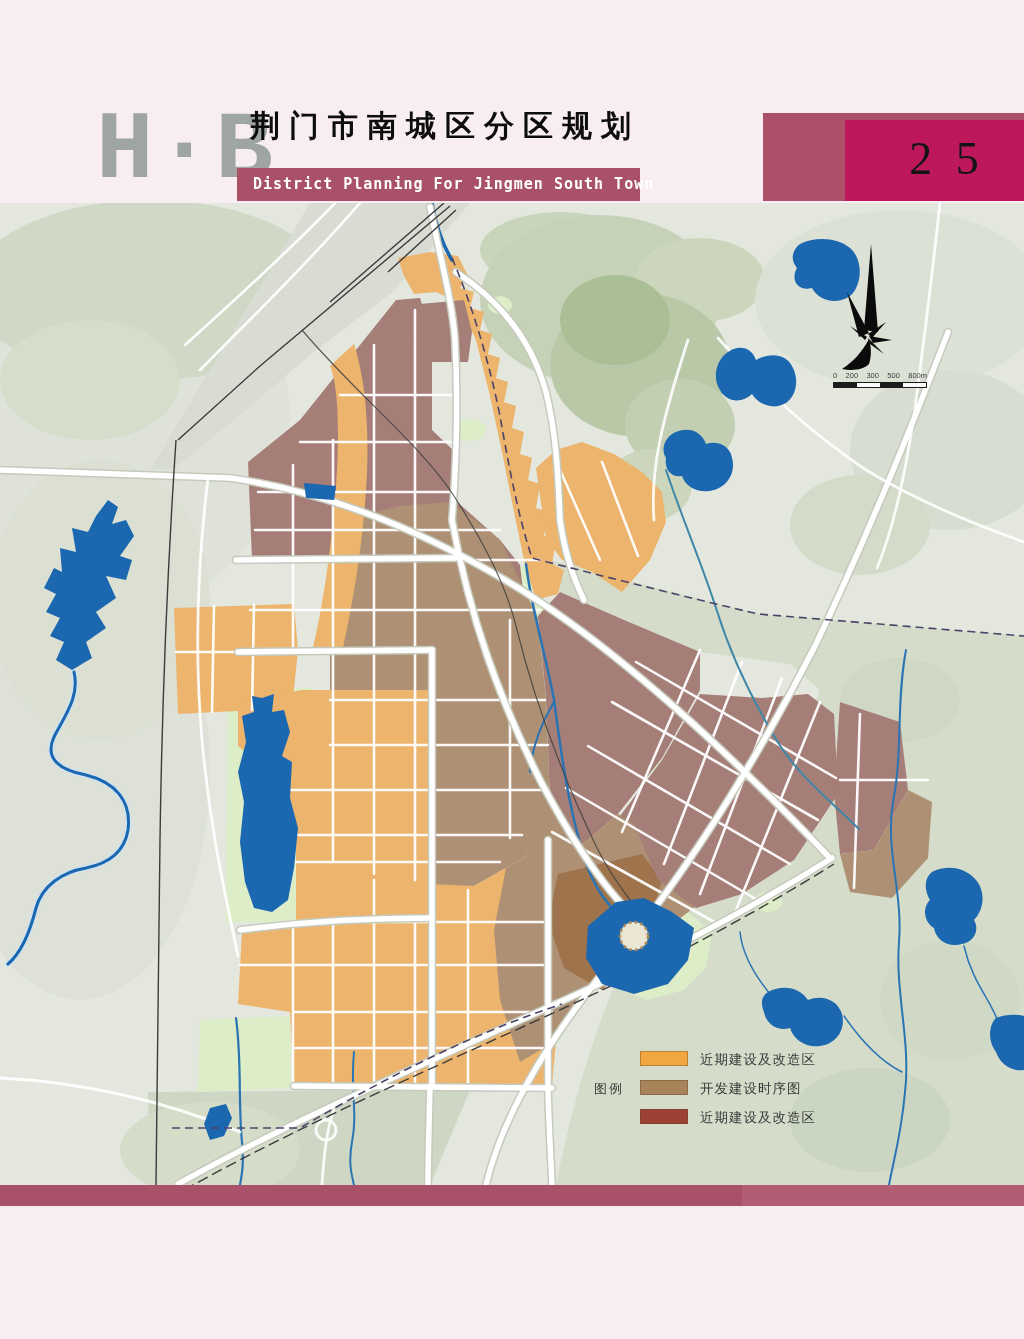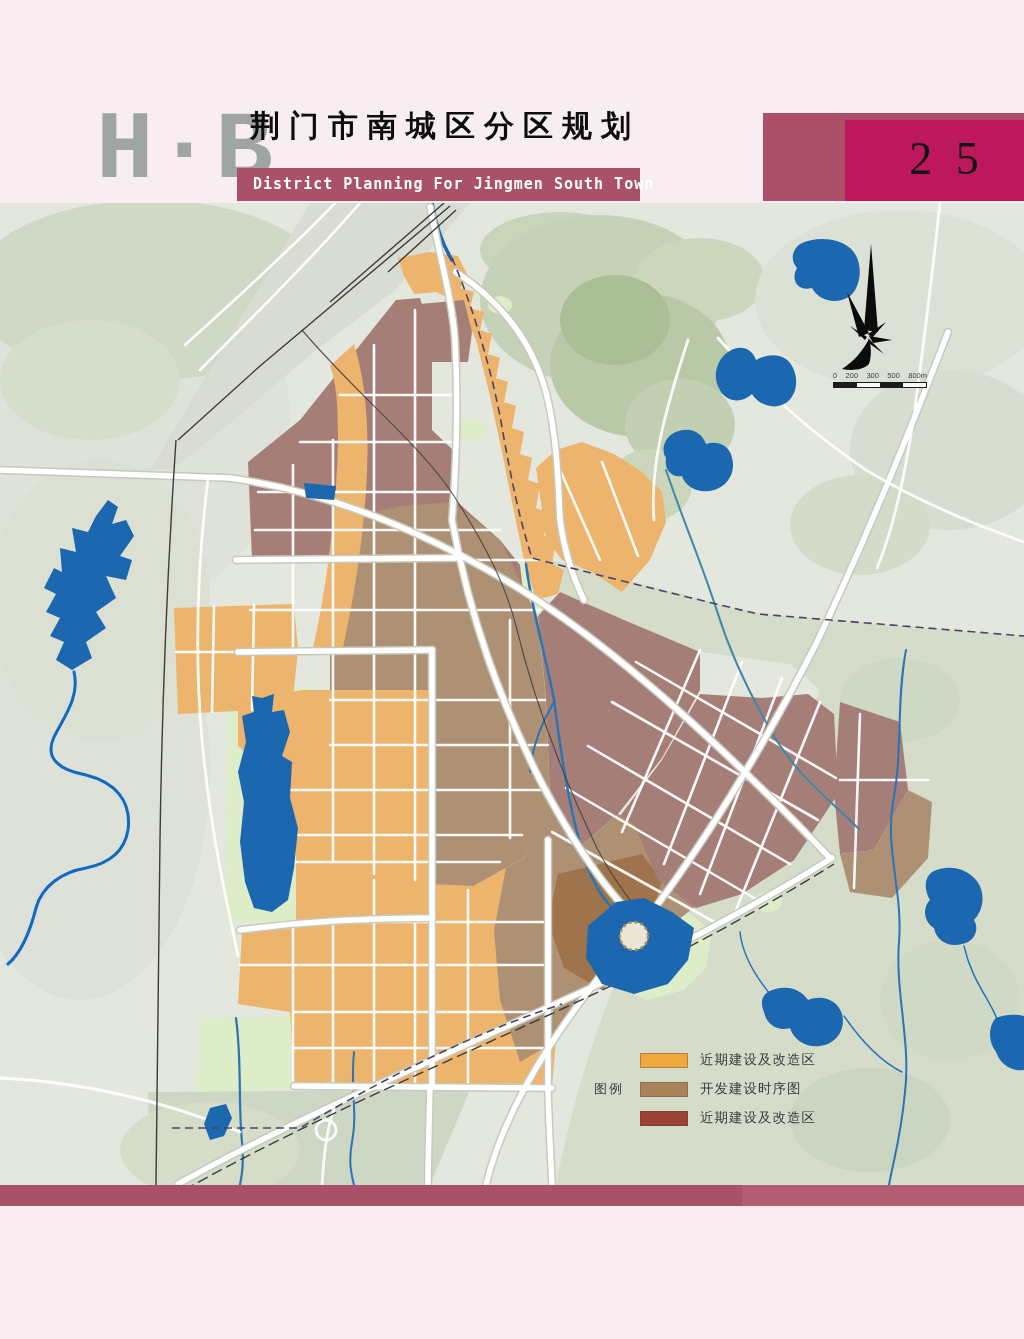--- a/index.html
+++ b/index.html
@@ -16,21 +16,21 @@
   .pn-square{position:absolute;left:763px;top:113px;width:82px;height:88px;background:#ac5069;}
   .pn-box{position:absolute;left:845px;top:113px;width:204px;height:88px;background:#be185d;
         border-top:7px solid #ac5069;box-sizing:border-box;text-align:center;}
   .pn-box span{font-family:"Liberation Serif",serif;font-size:46px;color:#141414;line-height:78px;
         letter-spacing:6px;}
   
   svg.map{position:absolute;left:0;top:0;}
   .legend{position:absolute;left:594px;top:1051px;display:flex;align-items:center;gap:16px;}
   .legend-title{font-family:"Liberation Serif",serif;font-size:13px;color:#3c3c3c;letter-spacing:2px;}
   .legend-rows{display:flex;flex-direction:column;gap:11px;}
-  .legend-row{display:flex;align-items:center;gap:12px;}
+  .legend-row{display:flex;align-items:flex-start;gap:12px;}
   .legend-swatch{width:46px;height:13px;border:1px solid rgba(90,60,30,.35);}
   .legend-label{font-family:"Liberation Serif",serif;font-size:13.5px;color:#3a3a3a;letter-spacing:1px;white-space:nowrap;}
   .scalebar{position:absolute;left:833px;top:371px;width:94px;}
   .scale-labels{display:flex;justify-content:space-between;font-size:7.5px;color:#3d3d3d;
         font-family:"Liberation Sans",sans-serif;margin-bottom:2px;}
   .scale-strip{display:flex;height:4px;border:1px solid #1c1c1c;}
   .scale-strip i{flex:1;}
   .seg-d{background:#1c1c1c;} .seg-l{background:#fafaf8;}
   .compass{position:absolute;left:842px;top:234px;}
   

